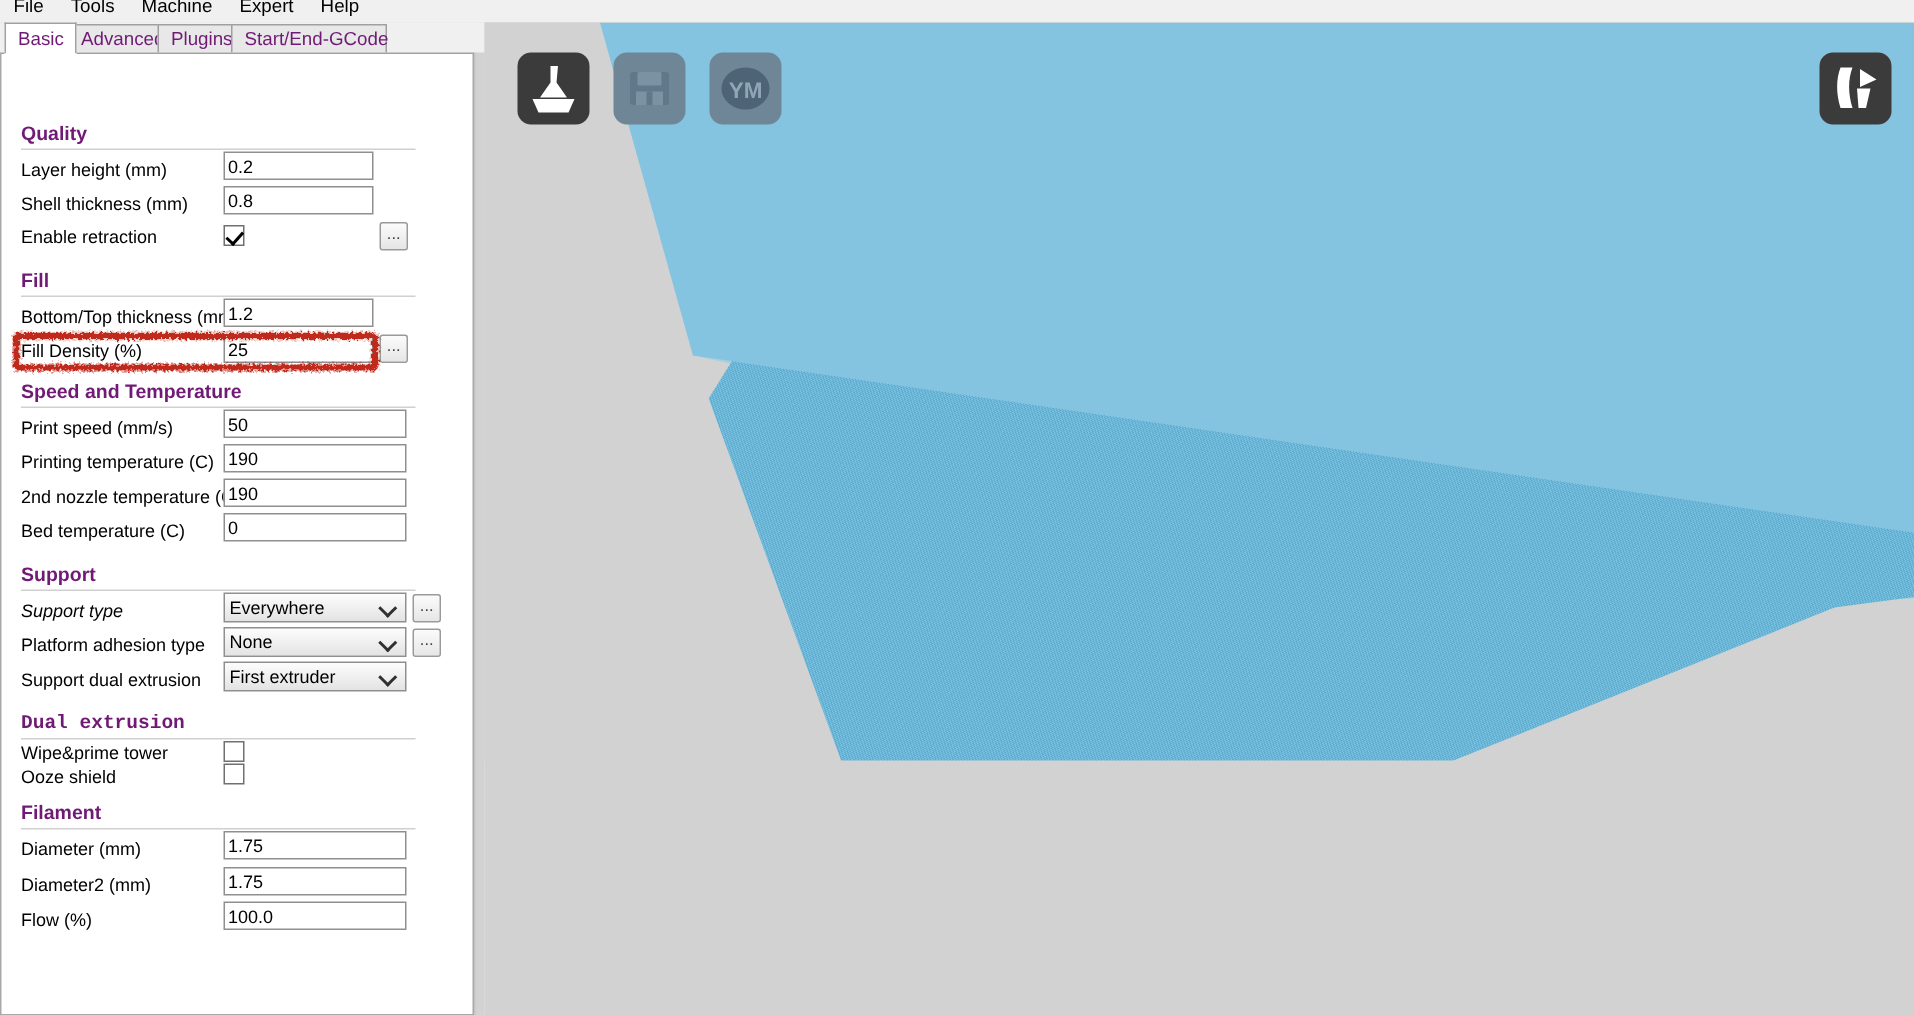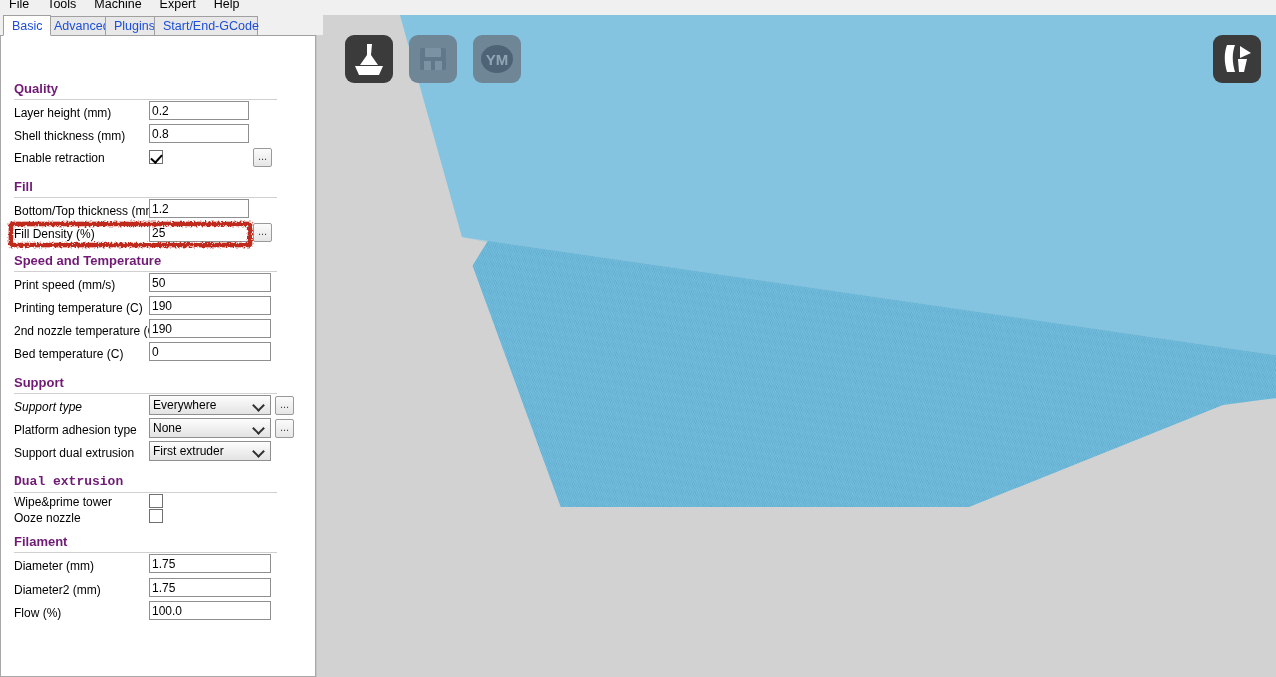--- a/index.html
+++ b/index.html
@@ -31,21 +31,21 @@
     background:#f0f0f0;
   }
   #tabstrip{
     position:absolute;left:0;top:0;width:323px;height:21px;
     background:#f0f0f0;
   }
   .tab{
     position:absolute;top:1px;height:20px;line-height:19px;
     padding:0 8px;font-size:12.5px;white-space:nowrap;
     border:1px solid #a0a0a0;border-bottom:none;
-    background:#e8e8e8;color:#1d4ed8;box-sizing:border-box;
+    background:#e8e8e8;color:#701a75;box-sizing:border-box;
   }
   .tab.active{
     background:#ffffff;border-color:#a0a0a0;top:0px;height:21px;line-height:21px;
     border-bottom:1px solid #ffffff;z-index:3;font-weight:400;
   }
 
   #panelbody{
     position:absolute;left:0;top:20px;width:316px;height:642px;
     background:#ffffff;border:1px solid #a8a8a8;border-top:1px solid #a0a0a0;
     box-sizing:border-box;overflow:hidden;
@@ -229,21 +229,21 @@
       </div>
 
       <div class="grouphead" style="left:13px;top:438px;font-family:Liberation Mono, monospace;">Dual extrusion</div>
       <div class="grouprule" style="left:13px;top:456px;width:263px;"></div>
 
       <div class="flabel" style="left:13px;top:459px;">Wipe&amp;prime tower</div>
       <div class="fcheckwrap" style="left:148px;top:458px;">
         <div class="fcheck"></div>
       </div>
 
-      <div class="flabel" style="left:13px;top:475px;">Ooze nozzle</div>
+      <div class="flabel" style="left:13px;top:475px;">Ooze shield</div>
       <div class="fcheckwrap" style="left:148px;top:473px;">
         <div class="fcheck"></div>
       </div>
 
       <div class="grouphead" style="left:13px;top:498px;">Filament</div>
       <div class="grouprule" style="left:13px;top:516px;width:263px;"></div>
 
       <div class="flabel" style="left:13px;top:523px;">Diameter (mm)</div>
       <input class="finput" style="left: 148px; top: 518px; width: 122px;" value="1.75">
 

